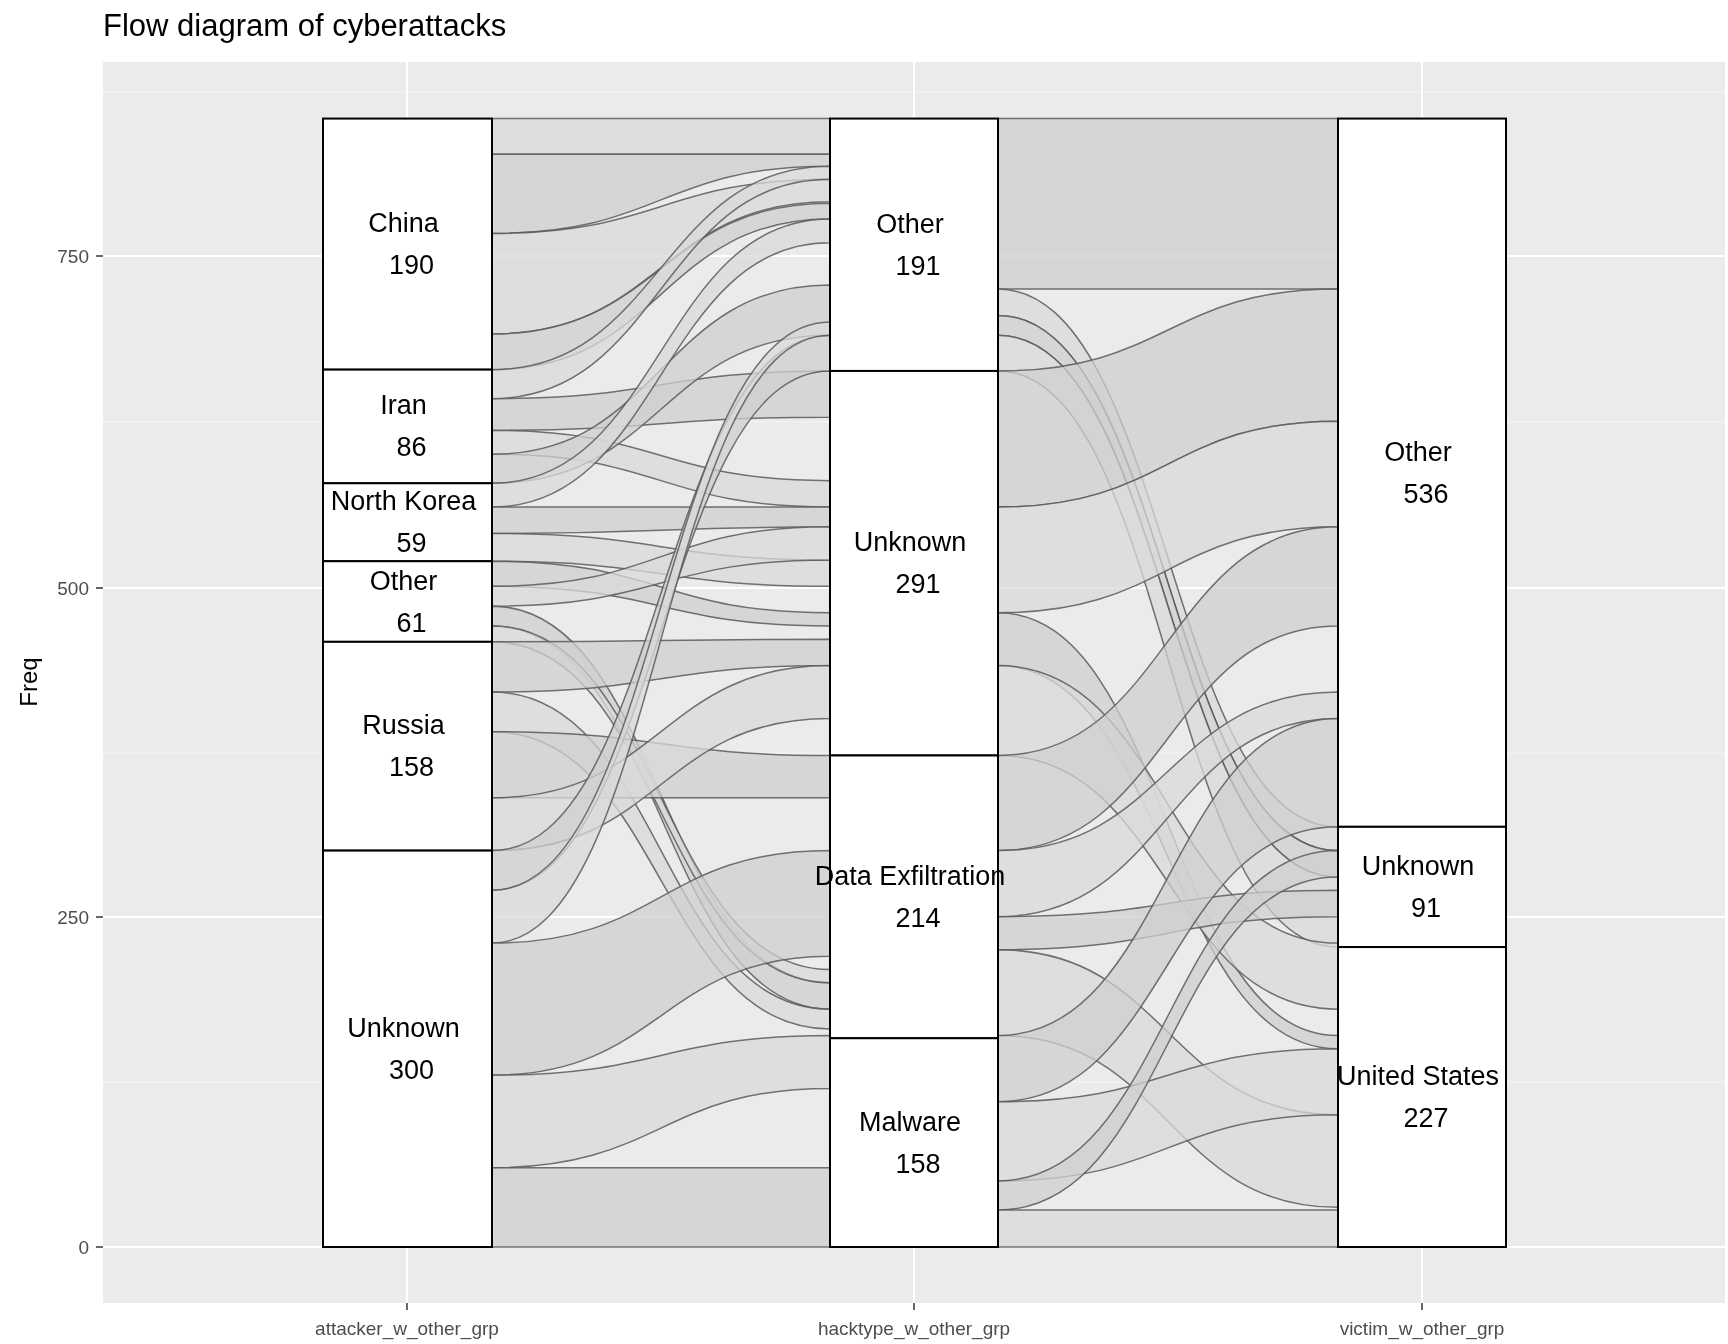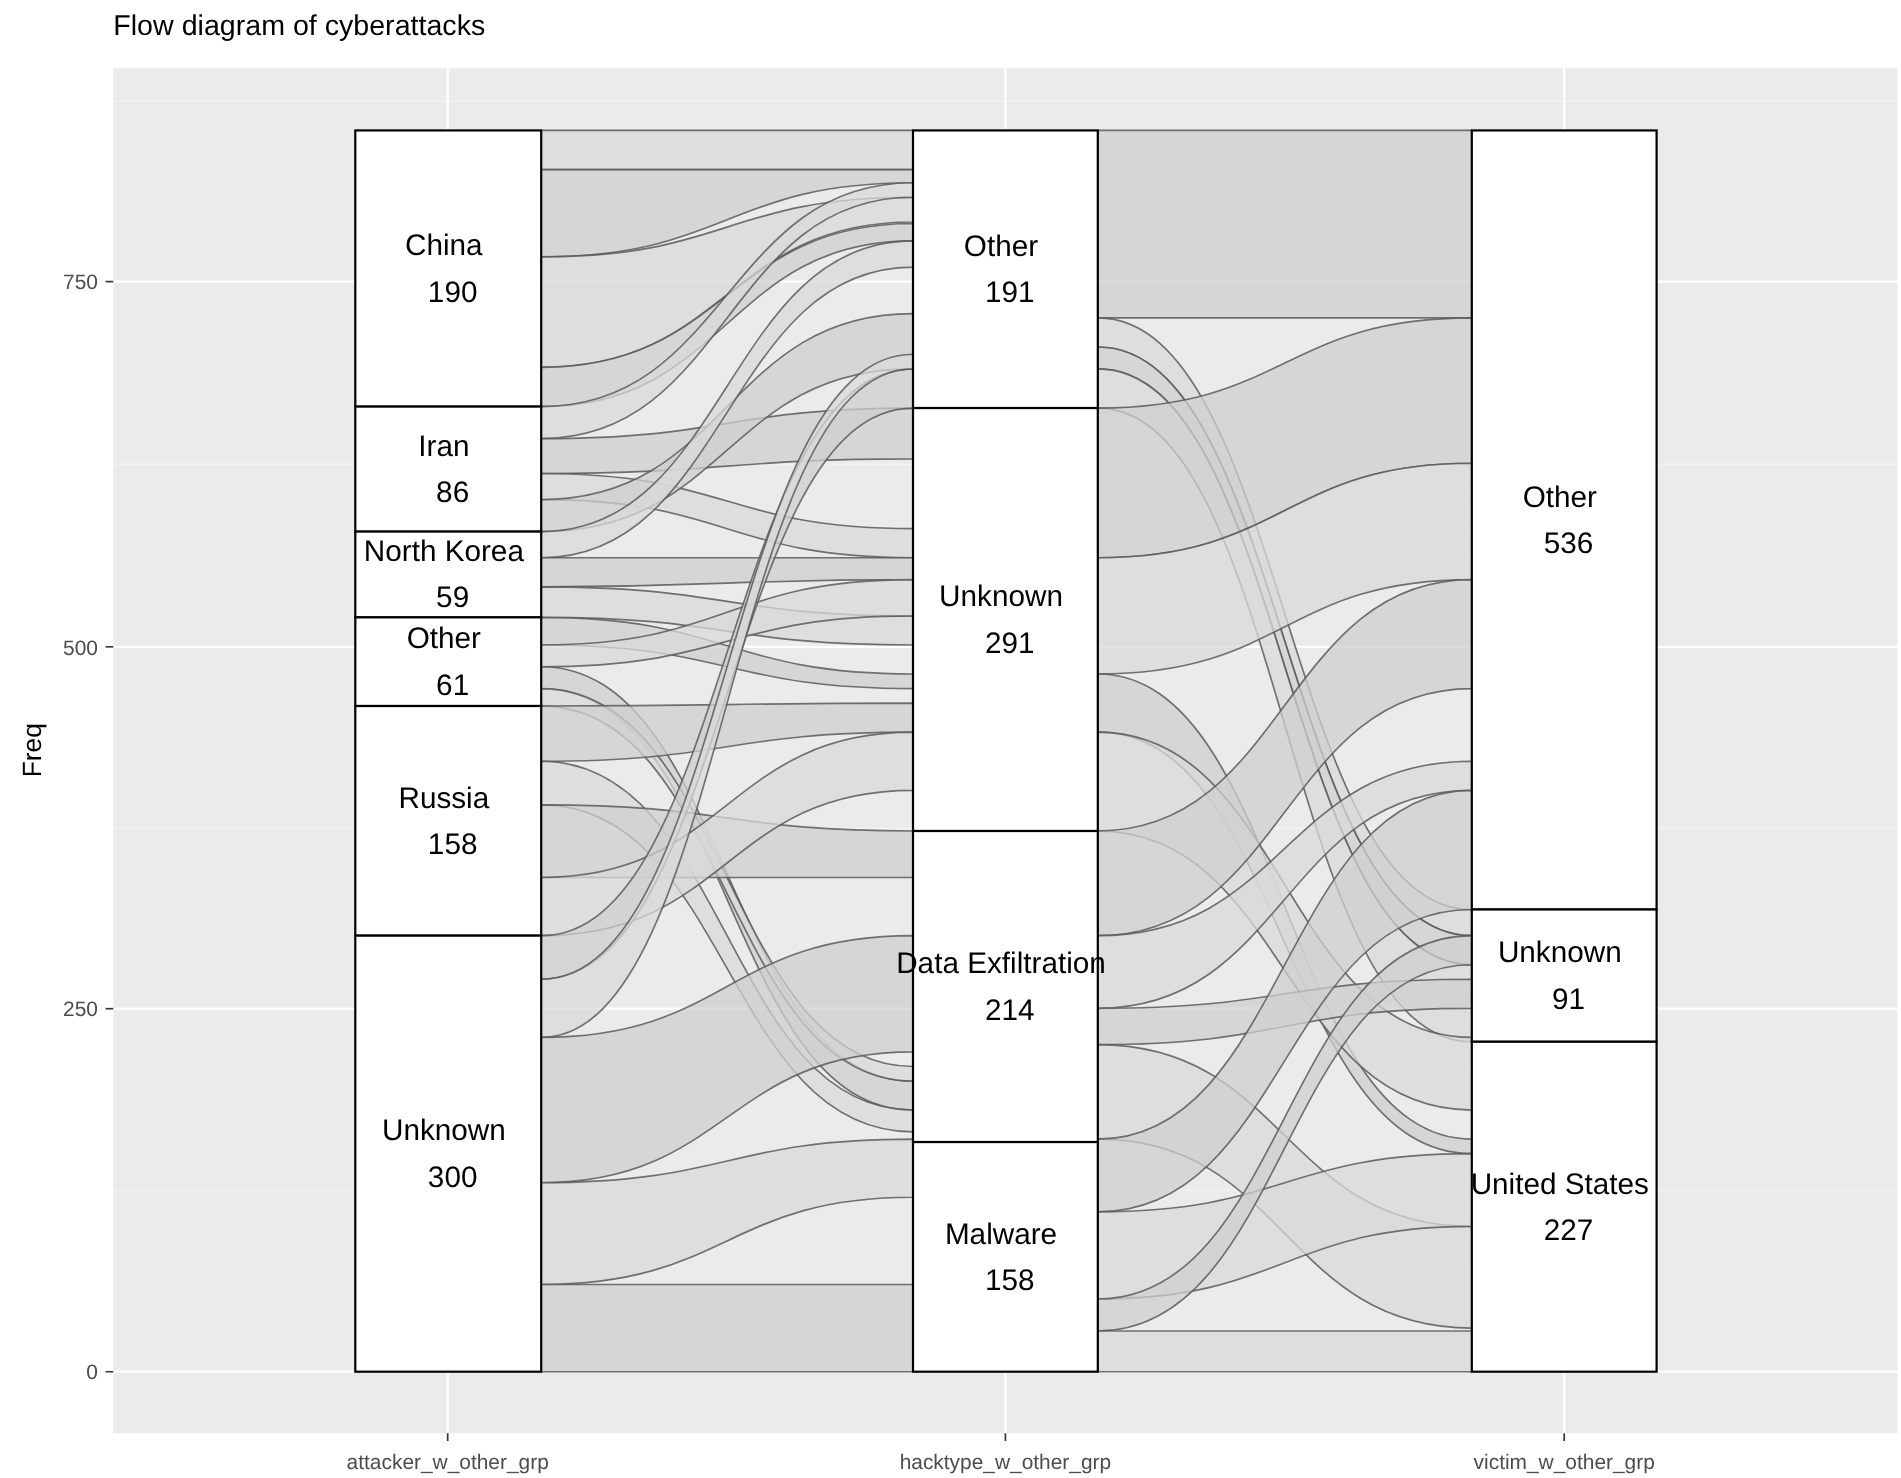--- a/index.html
+++ b/index.html
@@ -1,17 +1,17 @@
 <!DOCTYPE html>
 <html><head>
 <meta charset="utf-8">
 <style>
   html, body { margin:0; padding:0; background:#ffffff; }
   body { width:1728px; height:1344px; position:relative; overflow:hidden; font-family:"Liberation Sans", sans-serif; }
-  #title { position:absolute; left:103px; top:8px; font-size:26px; color:#000; }
+  #title { position:absolute; left:103px; top:8px; font-size:31px; color:#000; }
   #chart { position:absolute; left:0; top:0; }
   .tick-label { font-family:"Liberation Sans", sans-serif; font-size:19px; fill:#4d4d4d; }
   .axis-title { font-family:"Liberation Sans", sans-serif; font-size:24px; fill:#000; }
   .stratum-label { font-family:"Liberation Sans", sans-serif; font-size:27px; fill:#000; }
 </style>
 </head>
 <body>
 
 <div id="title">Flow diagram of cyberattacks</div>
 

